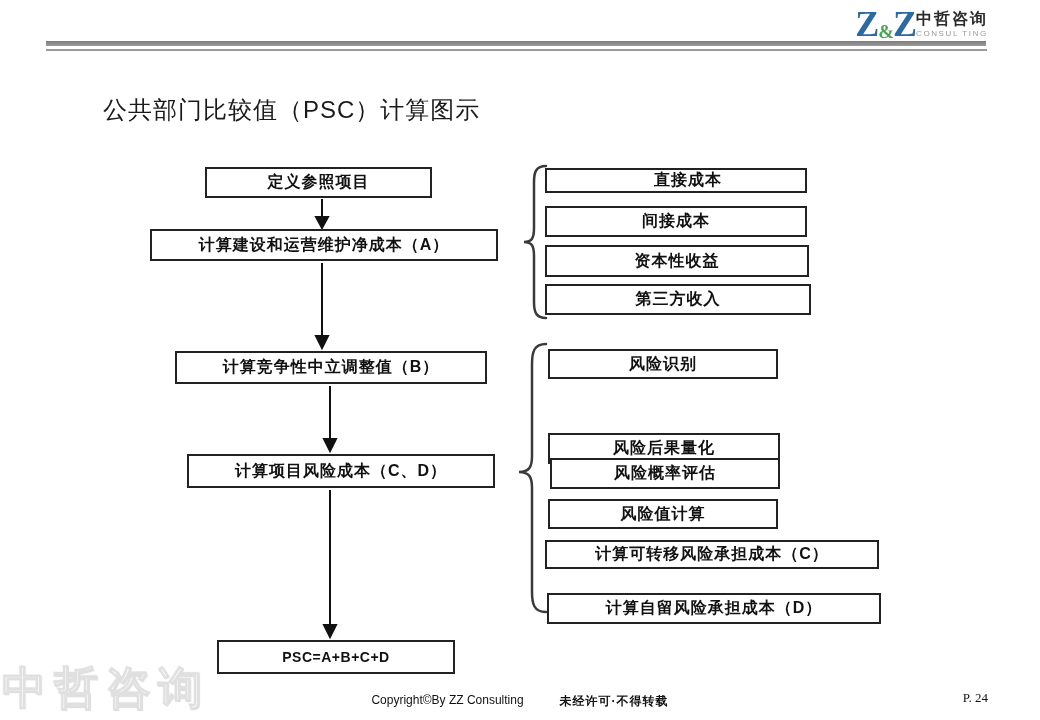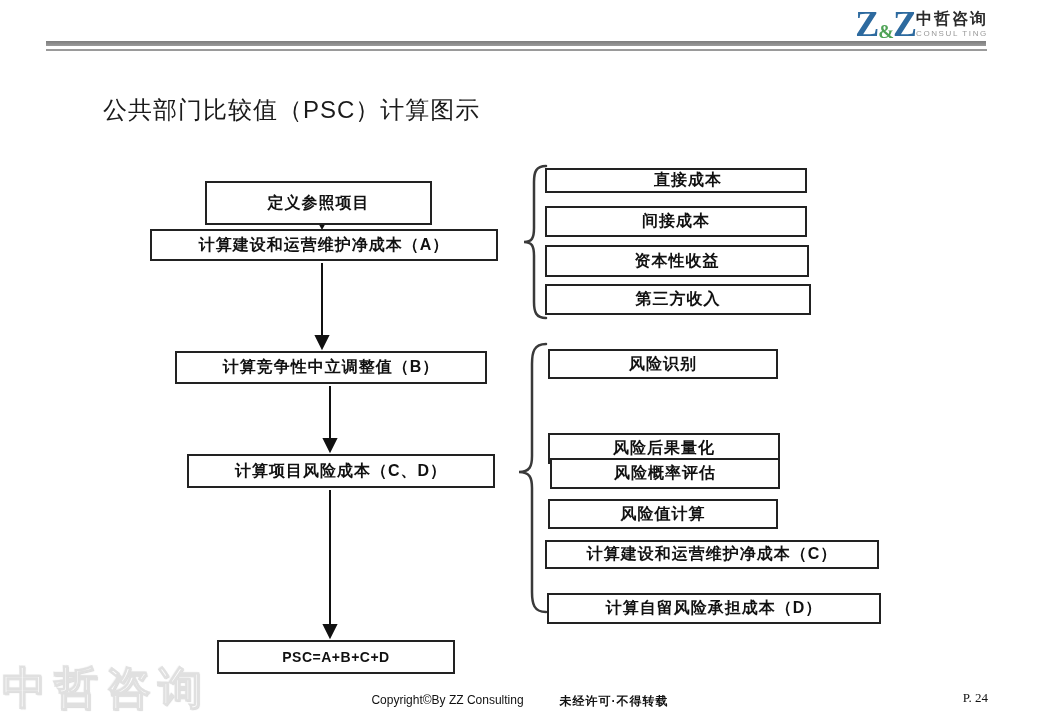--- a/index.html
+++ b/index.html
@@ -65,37 +65,37 @@
       <polygon points="324,439 336,439 330,451"></polygon>
       <line x1="330" y1="490" x2="330" y2="626"></line>
       <polygon points="324,625 336,625 330,637"></polygon>
     </g>
     <g stroke="#3a3a3a" stroke-width="2.5" fill="none" stroke-linecap="round">
       <path d="M 546 166 C 536 166 534 172 534 182 L 534 228 C 534 238 532 242 524 242 C 532 242 534 246 534 256 L 534 302 C 534 312 536 318 546 318"></path>
       <path d="M 546 344 C 534 344 532 352 532 364 L 532 456 C 532 466 530 472 519 472 C 530 472 532 478 532 488 L 532 592 C 532 604 534 612 546 612"></path>
     </g>
   </svg>
 
-  <div class="fbox" style="left:205px; top:181px; width:227px; height:44px;">定义参照项目</div>
+  <div class="fbox" style="left:205px; top:167px; width:227px; height:31px;">定义参照项目</div>
   <div class="fbox" style="left:150px; top:229px; width:348px; height:32px;">计算建设和运营维护净成本（A）</div>
   <div class="fbox" style="left:175px; top:351px; width:312px; height:33px;">计算竞争性中立调整值（B）</div>
   <div class="fbox" style="left:187px; top:454px; width:308px; height:34px;">计算项目风险成本（C、D）</div>
   <div class="fbox psc" style="left:217px; top:640px; width:238px; height:34px;">PSC=A+B+C+D</div>
 
   <div class="fbox" style="left:545px; top:168px; width:262px; height:25px;padding-left:24px;">直接成本</div>
   <div class="fbox" style="left:545px; top:206px; width:262px; height:31px;">间接成本</div>
   <div class="fbox" style="left:545px; top:245px; width:264px; height:32px;">资本性收益</div>
   <div class="fbox" style="left:545px; top:284px; width:266px; height:31px;">第三方收入</div>
 
   <div class="fbox" style="left:548px; top:349px; width:230px; height:30px;">风险识别</div>
   <div class="fbox" style="left:548px; top:385px; width:230px; height:20px;margin-top:48px;">风险分配</div>
   <div class="fbox" style="left:548px; top:421px; width:232px; height:31px;margin-top:12px;">风险后果量化</div>
   <div class="fbox" style="left:550px; top:458px; width:230px; height:31px;">风险概率评估</div>
   <div class="fbox" style="left:548px; top:499px; width:230px; height:30px;">风险值计算</div>
-  <div class="fbox" style="left:545px; top:540px; width:334px; height:29px;">计算建设和运营维护净成本（C）</div>
+  <div class="fbox" style="left:545px; top:540px; width:334px; height:29px;">计算可转移风险承担成本（C）</div>
   <div class="fbox" style="left:547px; top:577px; width:334px; height:31px;margin-top:16px;">计算自留风险承担成本（D）</div>
 
   <div class="watermark">中哲咨询</div>
   <div class="footer-line">
     <span>Copyright©By  ZZ Consulting</span>
     <span class="footer-notice">未经许可·不得转载</span>
   </div>
   <div class="page-num">P. 24</div>
 
 </div>

